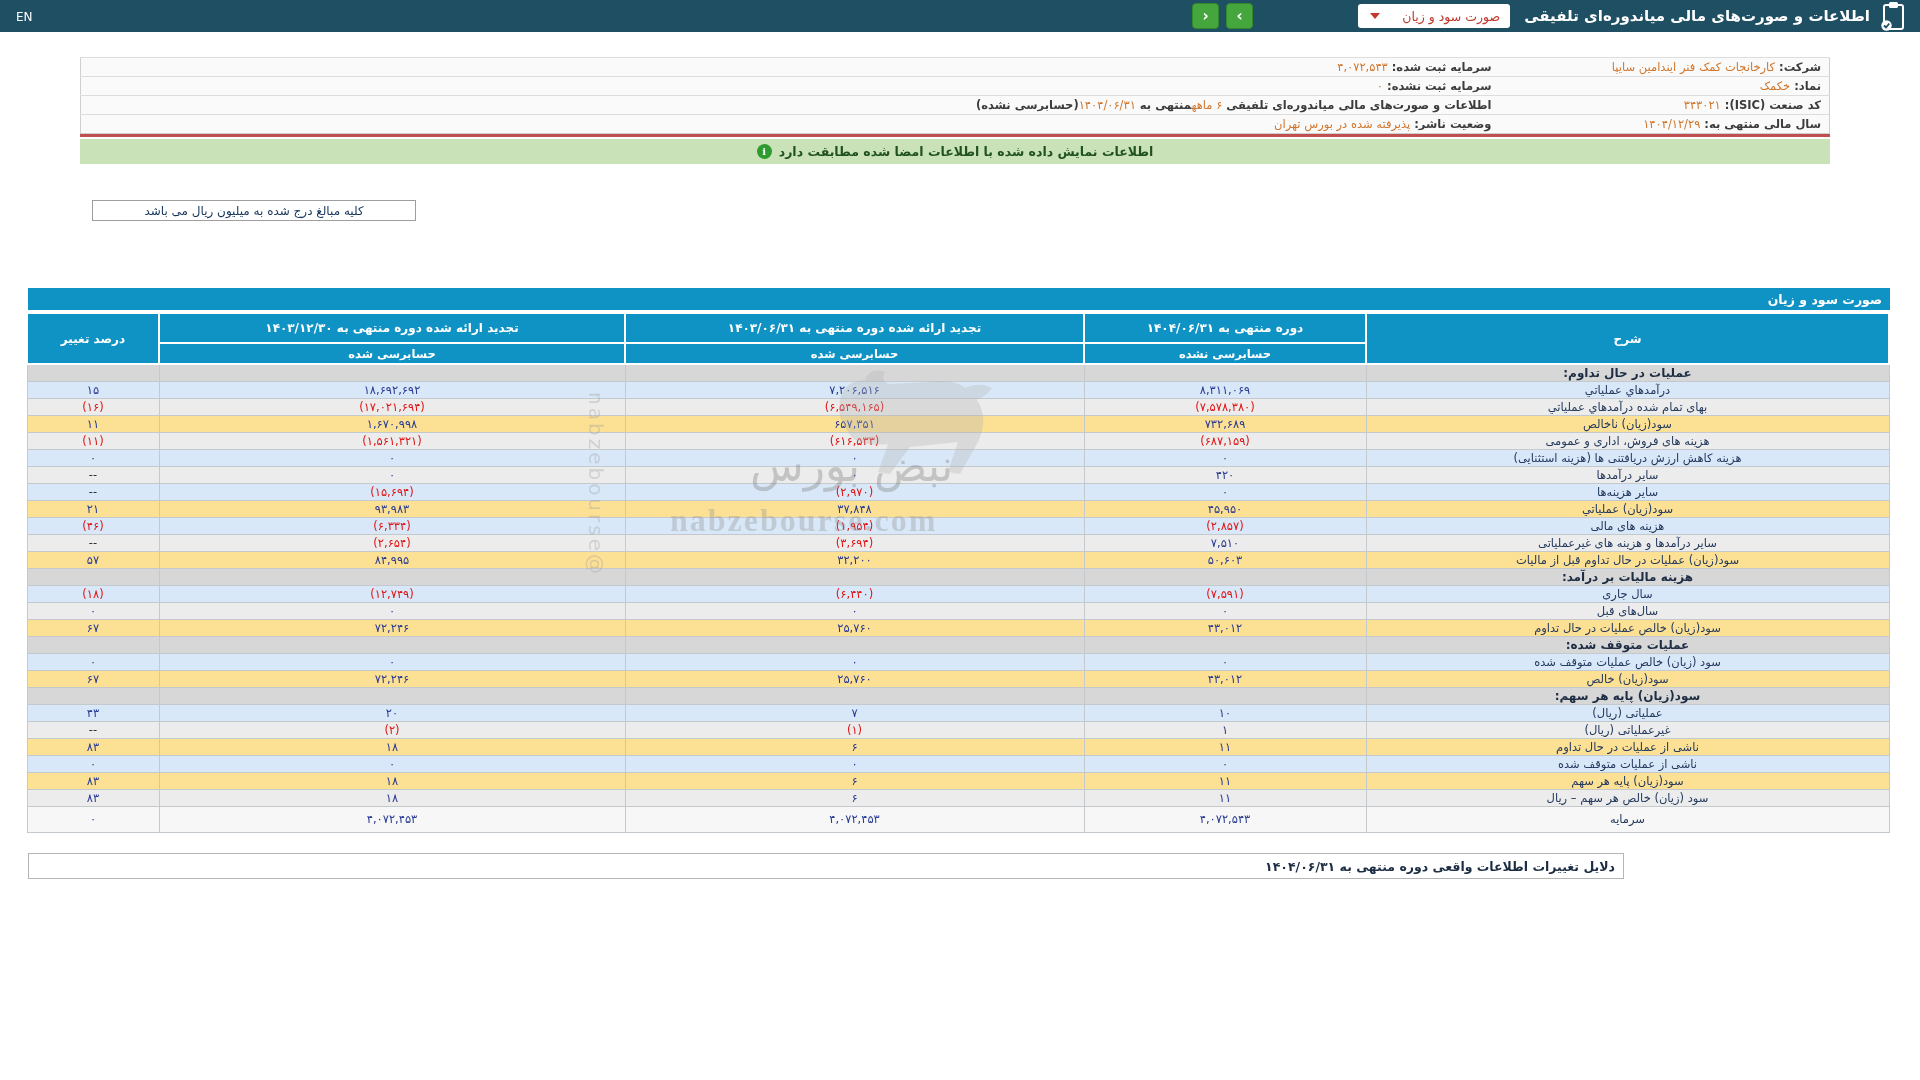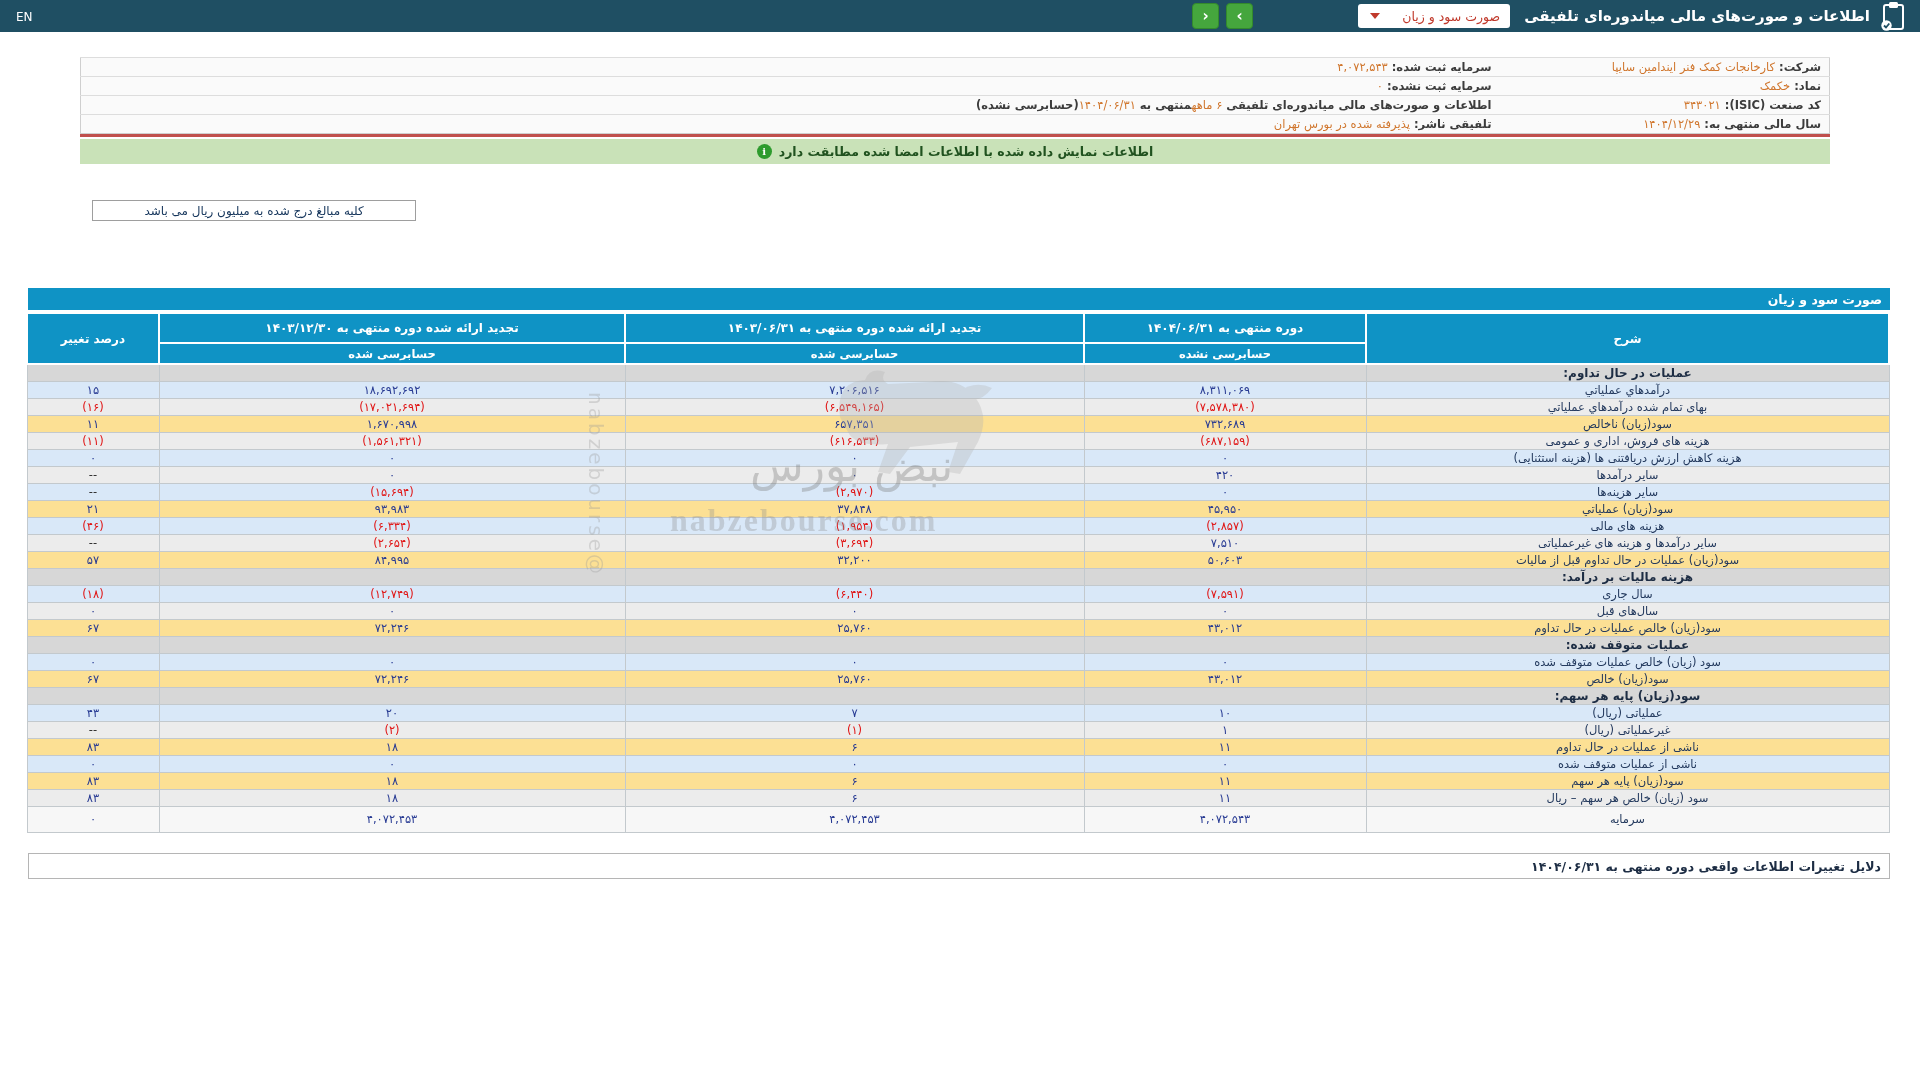--- a/index.html
+++ b/index.html
@@ -109,21 +109,21 @@
   td.val span{direction:ltr;unicode-bidi:isolate;}
   td.val .neg{color:var(--neg-num);}
   td.val .dash{color:#333;}
   tr.bg-blue td{background:var(--row-blue);}
   tr.bg-gray td{background:var(--row-gray);}
   tr.bg-yellow td{background:var(--row-yellow);}
   tr.bg-white td{background:var(--row-white);}
   tr.sec td{background:var(--row-section);}
   
   .reasons-bar{
-    position:absolute;top:853px;left:28px;width:1862px;height:26px;
+    position:absolute;top:853px;left:28px;width:1596px;height:26px;
     border:1px solid #b5b5b5;background:#fff;
     display:flex;align-items:center;padding-right:8px;
     font-size:12.5px;font-weight:bold;color:#1d2d44;
   }
   
   .watermark{
     position:absolute;top:352px;left:600px;width:620px;height:310px;
     pointer-events:none;opacity:.33;color:#8a8a8a;
   }
   .wm-bull{position:absolute;top:10px;left:210px;}
@@ -174,21 +174,21 @@
         <tr>
           <td class="c-right"><span class="seg-label">نماد:  </span><span class="seg-value">خکمک</span></td>
           <td class="c-left"><span class="seg-label">سرمایه ثبت نشده:  </span><span class="seg-value">۰</span></td>
         </tr>
         <tr>
           <td class="c-right"><span class="seg-label">کد صنعت (ISIC):  </span><span class="seg-value">۳۴۳۰۲۱</span></td>
           <td class="c-left"><span class="seg-label">اطلاعات و صورت‌های مالی میاندوره‌ای تلفیقی </span><span class="seg-value">۶ ماهه</span><span class="seg-label">منتهی به </span><span class="seg-value">۱۴۰۴/۰۶/۳۱</span><span class="seg-label">(حسابرسی نشده)</span></td>
         </tr>
         <tr>
           <td class="c-right"><span class="seg-label">سال مالی منتهی به:  </span><span class="seg-value">۱۴۰۴/۱۲/۲۹</span></td>
-          <td class="c-left"><span class="seg-label">تلفیقی ناشر:  </span><span class="seg-value">پذیرفته شده در بورس تهران</span></td>
+          <td class="c-left"><span class="seg-label">وضعیت ناشر:  </span><span class="seg-value">پذیرفته شده در بورس تهران</span></td>
         </tr>
       </tbody>
   </table>
   <div class="info-redline"></div>
   <div class="sig-banner">
     <span class="b-text">اطلاعات نمایش داده شده با اطلاعات امضا شده مطابقت دارد</span>
     <span class="info-circle">i</span>
   </div>
 </section>
 

